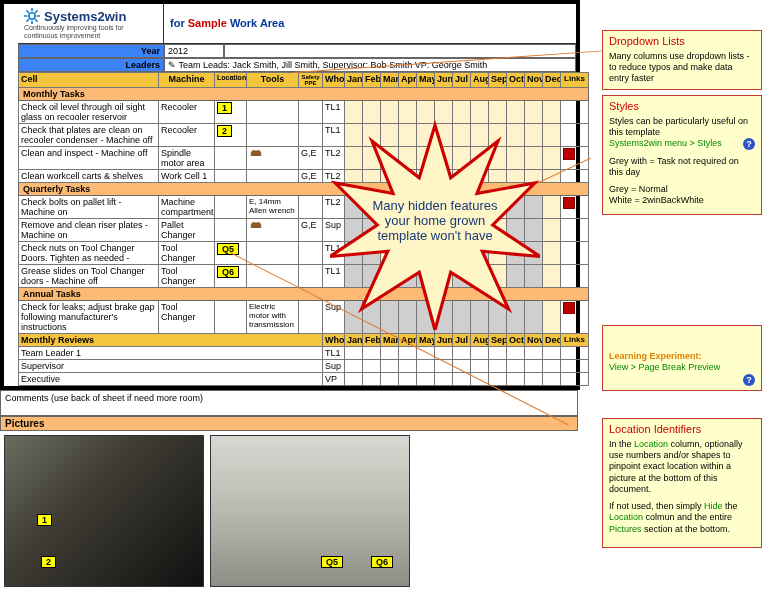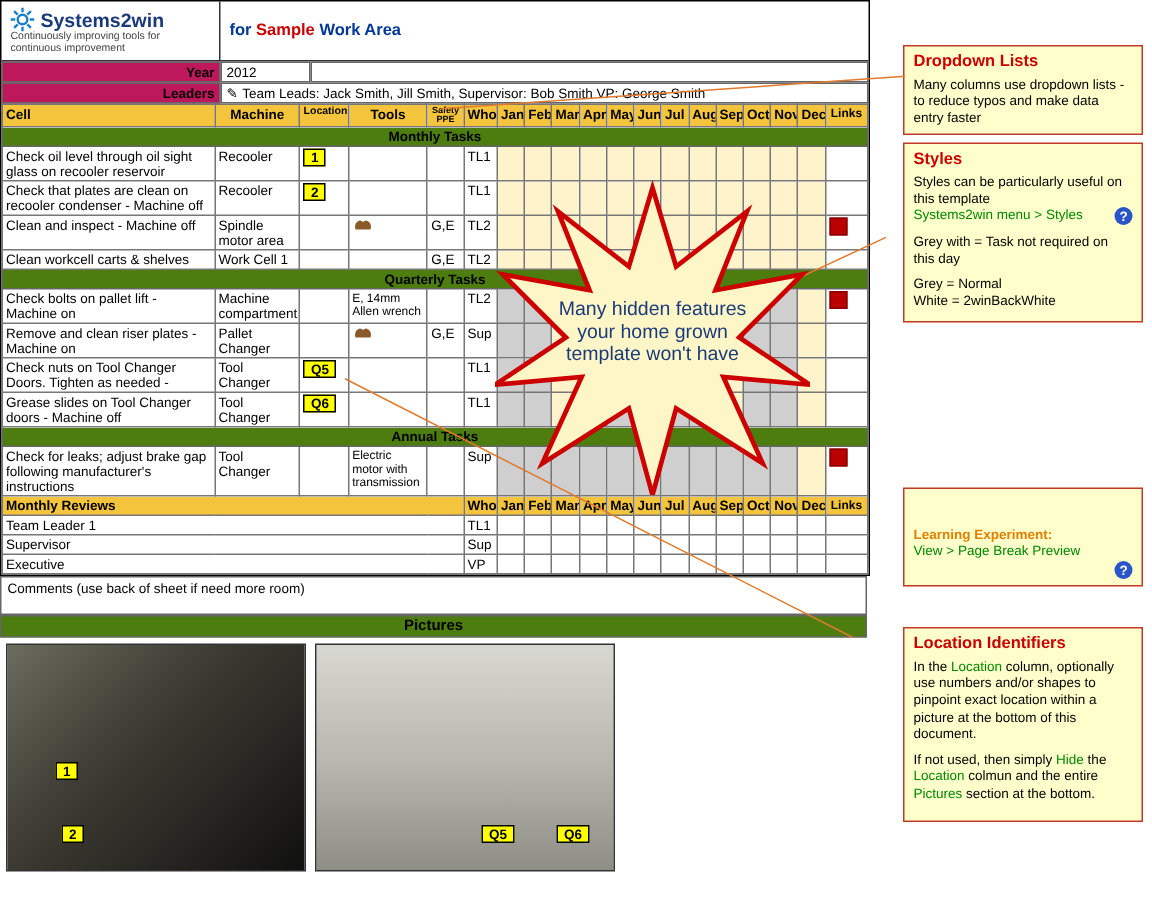--- a/index.html
+++ b/index.html
@@ -8,21 +8,22 @@
     font-family: Arial, Helvetica, sans-serif;
     font-size: 10px;
     background: #fff;
     width: 768px;
     height: 602px;
     position: relative;
     overflow: hidden;
   }
   .sheet {
     width: 580px;
-    border: 1px solid #000000;
+    border: 4px solid #000000;
+    padding-left: 14px;
   }
   .topbar {
     display: flex;
     align-items: center;
     border-bottom: 1px solid #333;
   }
   .logo-cell {
     width: 146px;
     padding: 4px 6px;
     border-right: 1px solid #333;
@@ -30,30 +31,29 @@
   .logo-name { font-size: 13px; font-weight: bold; color: #1a3a7a; display:flex; align-items:center; gap:4px;}
   .logo-tag { font-size: 7px; color: #444; line-height: 1.1; }
   .title-cell {
     flex: 1;
     padding: 2px 6px 4px 6px;
   }
   .title-main { font-size: 24px; font-weight: bold; color: #003799; font-style: italic; letter-spacing: .5px; }
   .subtitle { font-size: 11px; color: #003799; font-weight: bold; }
   .subtitle .red { color: #cc0000; }
   .row { display: flex; }
-  .hdr { background: #be185d; font-weight: bold; }
+  .hdr { background: #3b82f6; font-weight: bold; }
   .cell { border: 1px solid #666; padding: 1px 3px; min-height: 14px; display:flex; align-items:center; }
   .greybg { background: #cfcfcf; }
   .beigebg { background: #fff3cc; }
   .section-hdr {
-    background: #4d7c0f;
+    background: #fdba74;
     font-weight: bold;
     border: 1px solid #666;
     padding: 1px 4px;
-    text-align: center;
   }
   table { border-collapse: collapse; width: 100%; table-layout: fixed; }
   td, th { border: 1px solid #777; padding: 1px 2px; font-size: 9px; vertical-align: top; overflow:hidden; }
   th { background: #f4c43c; font-weight: bold; text-align: center; }
   .task-col { width: 140px; text-align:left; }
   .mach-col { width: 56px; text-align:left; }
   .loc-col { width: 32px; text-align:center; }
   .tool-col { width: 52px; text-align:left; }
   .safe-col { width: 24px; }
   .who-col { width: 22px; text-align:center; }
@@ -72,21 +72,21 @@
   .burst-text { position:relative; color:#1a3a7a; font-size:13px; font-weight:500; width:130px; }
   .callout {
     position: absolute;
     background: #ffffcc;
     border: 1px solid #c0392b;
     padding: 4px 6px;
     font-size: 9px;
     width: 160px;
     line-height: 1.25;
   }
-  .callout .ctitle { color: #cc0000; font-weight: bold; font-size: 11px; margin-bottom:2px; }
+  .callout .ctitle { color: #cc0000; font-weight: normal; font-size: 11px; margin-bottom:2px; }
   .callout .green { color: #008800; }
   .callout-line {
     position:absolute;
     height:1px;
     background:#e07a2c;
     transform-origin: left center;
     z-index:5;
   }
   .info-icon {
     display:inline-block; width:12px; height:12px; border-radius:50%;

